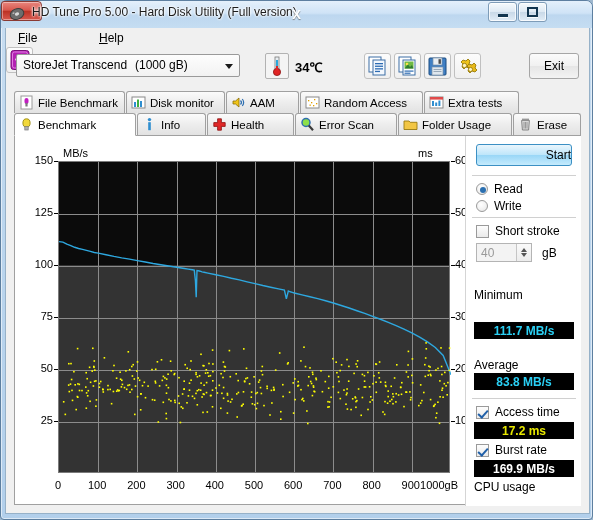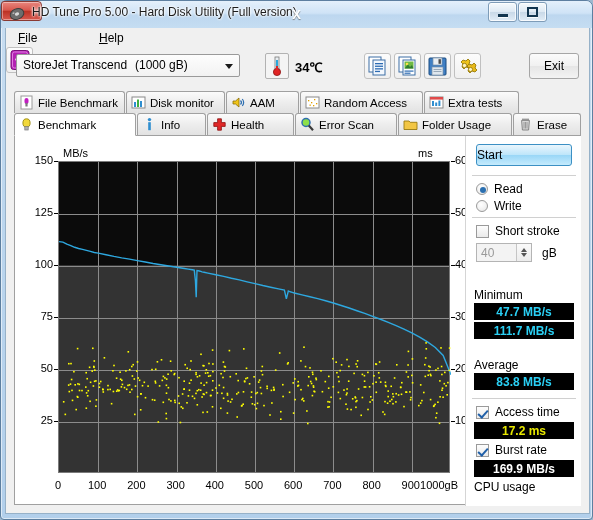--- a/index.html
+++ b/index.html
@@ -191,21 +191,21 @@
   #results {
     position: absolute; left: 450px; top: 0; width: 116px; height: 370px;
     background: #ffffff;
     border-left: 1px solid #d5d5d5;
     padding: 0;
   }
   #start-button {
     position: absolute; left: 10px; top: 8px; width: 96px; height: 22px;
     background: linear-gradient(to bottom,#eaf6fd 0%,#bfe6fa 48%,#9ad7f7 52%,#c5ebfd 100%);
     border: 1px solid #3c90c4; border-radius: 3px;
-    display: flex; align-items: center; justify-content: flex-start;
+    display: flex; align-items: center; justify-content: flex-end;
     font-size: 12px; color: #000;
   }
   .divider {
     position: absolute; left: 6px; width: 104px; height: 1px; background: #d0d0d0;
   }
   .radio-row { position: absolute; left: 10px; height: 16px; display: flex; align-items: center; }
   .radio {
     width: 12px; height: 12px; border-radius: 50%;
     background: radial-gradient(circle at 40% 35%, #ffffff 0%, #f0f0f0 60%, #dcdcdc 100%);
     border: 1px solid #9a9a9a; position: relative; flex: 0 0 12px;
@@ -1036,21 +1036,20 @@
           <span class="sv">40</span>
           <span class="spinbtns">
             <span class="spin-arrow-up"></span>
             <span class="spin-arrow-dn"></span>
           </span>
         </div>
         <span id="stroke-unit" style="top:110px">gB</span>
 
 
         <span class="field-label" style="top:152px">Minimum</span>
-        <div class="lcd cyan" style="top:167px">47.7 MB/s</div>
 
         <span class="field-label" style="top:187px">Maximum</span>
         <div class="lcd cyan" style="top:186px">111.7 MB/s</div>
 
         <span class="field-label" style="top:222px">Average</span>
         <div class="lcd cyan" style="top:237px">83.8 MB/s</div>
 
         <div class="divider" style="top:262px"></div>
 
         <div class="check-row" style="top:268px">

